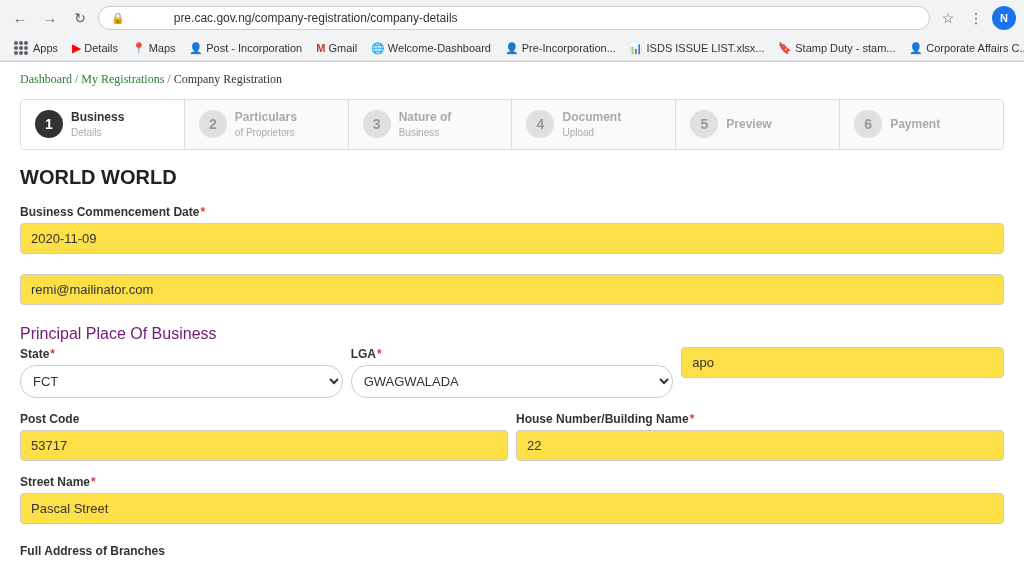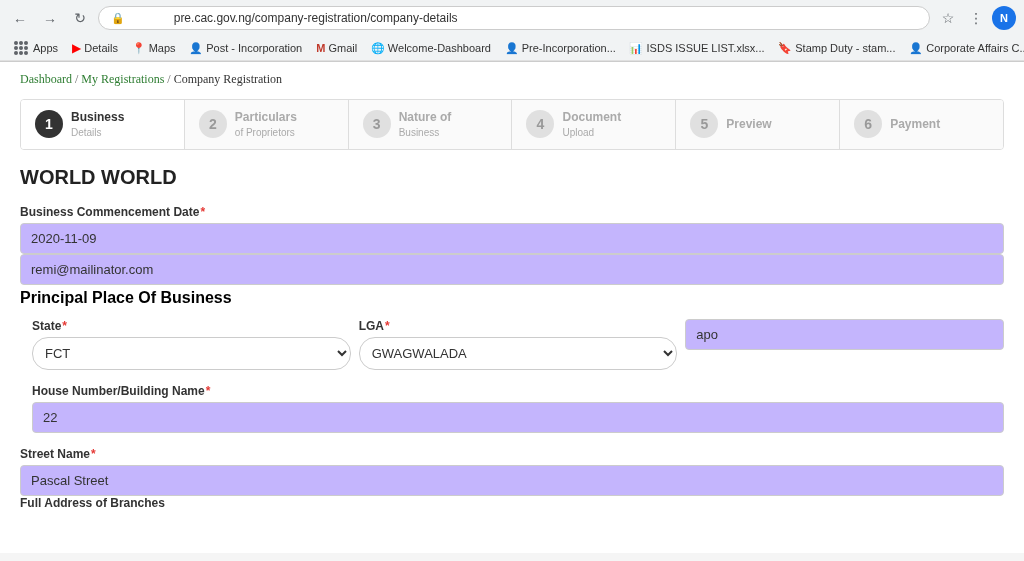--- a/index.html
+++ b/index.html
@@ -143,53 +143,52 @@
     .form-content {
       padding: 0 20px 20px;
     }
     .company-name {
       font-size: 20px;
       font-weight: bold;
       color: #222;
       margin-bottom: 16px;
     }
     .form-group {
-      margin-bottom: 0;
+      margin-bottom: 20px;
     }
     .form-label {
       display: block;
       font-size: 12px;
       font-weight: 600;
       color: #333;
       margin-bottom: 4px;
     }
     .required { color: #e53935; margin-left: 1px; }
     .form-input {
       width: 100%;
       padding: 7px 10px;
       border: 1px solid #ccc;
       border-radius: 4px;
       font-size: 13px;
       color: #333;
-      background: #c4b5fd;
+      background: #fde047;
     }
 
     .section-title {
       font-size: 16px;
-      font-weight: bold;
-      color: #000000;
-      margin-bottom: 12px;
+      font-weight: normal;
+      color: #701a75;
+      margin-bottom: 4px;
       margin-top: 4px;
     }
 
     .form-row {
       display: flex;
       gap: 8px;
       margin-bottom: 14px;
-      margin-left: 12px;
     }
     .form-col { flex: 1; }
 
     .form-select {
       width: 100%;
       padding: 7px 8px;
       border: 1px solid #ccc;
       border-radius: 16px;
       font-size: 13px;
       color: #333;
@@ -363,20 +362,24 @@
           <option>GWAGWALADA</option>
         </select>
       </div>
       <div class="form-col">
         <input class="form-input" type="text" value="apo" style="">
       </div>
     </div>
 
     <div class="form-row">
       <div class="form-col">
+        <label class="form-label">Post Code</label>
+        <input class="form-input" type="text" value="53717" style="">
+      </div>
+      <div class="form-col">
         <label class="form-label">
           <span>House Number/Building Name</span><span class="required">*</span>
         </label>
         <input class="form-input" type="text" value="22" style="">
       </div>
     </div>
 
     <div class="form-group">
       <label class="form-label">
         <span>Street Name</span><span class="required">*</span>

